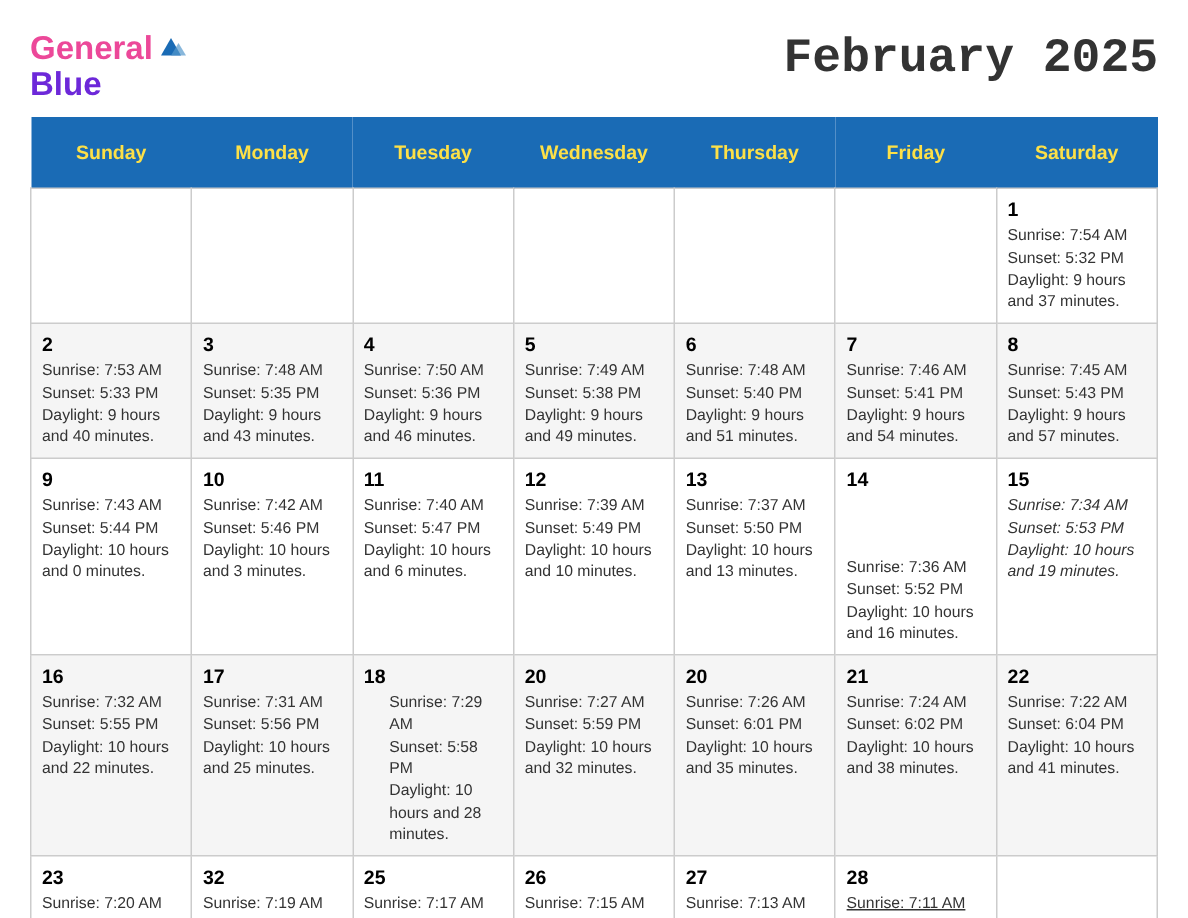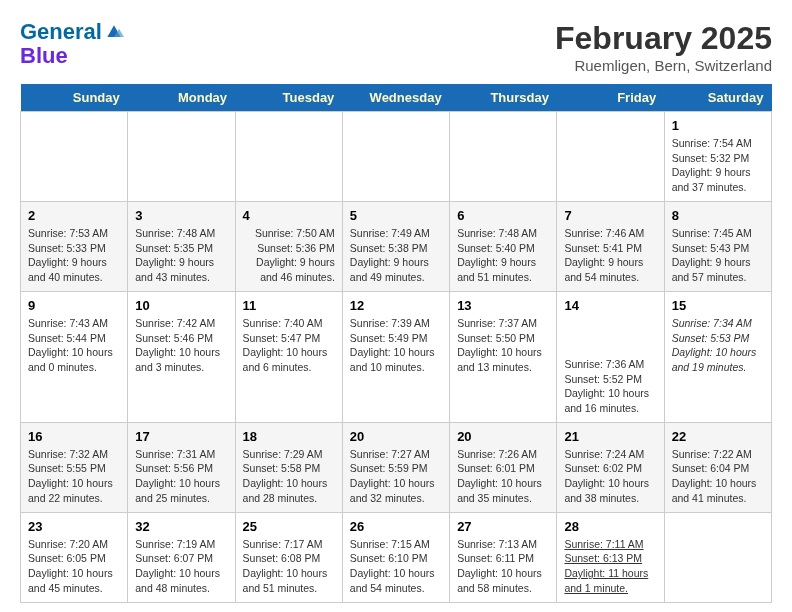--- a/index.html
+++ b/index.html
@@ -20,49 +20,50 @@
       display: flex;
       align-items: center;
     }
     .logo-text {
       font-size: 22px;
       font-weight: bold;
       color: #333;
       line-height: 1.1;
     }
     .logo-text span {
-      color: #0369a1;
+      color: #ec4899;
     }
     .logo-icon {
       width: 20px;
       height: 20px;
       margin-left: 2px;
     }
     .title-block {
       text-align: right;
+      font-family: Liberation Mono, monospace;
     }
     .main-title {
       font-size: 32px;
       font-weight: bold;
       color: #333;
     }
     .subtitle {
       font-size: 15px;
       color: #555;
     }
     table {
       width: 100%;
       border-collapse: collapse;
       font-size: 11px;
     }
     thead tr th {
       background-color: #1a6bb5;
-      color: #fef9c3;
-      padding: 6px 8px;
-      text-align: right;
+      color: #fde047;
+      padding: 16px 8px;
+      text-align: center;
       font-size: 13px;
       font-weight: bold;
     }
     tbody tr td {
       border: 1px solid #ccc;
       vertical-align: top;
       padding: 6px 7px;
       min-height: 80px;
       height: 90px;
       width: 107px;
@@ -99,21 +100,20 @@
         <svg class="logo-icon" viewBox="0 0 24 24" fill="#1a6bb5">
           <polygon points="4,18 12,4 20,18" fill="#1a6bb5"></polygon>
           <polygon points="12,18 18,8 24,18" fill="#5599cc" opacity="0.7"></polygon>
         </svg>
       </div>
       <span class="logo-text" style="color:#6d28d9;">Blue</span>
     </div>
   </div>
   <div class="title-block">
     <div class="main-title">February 2025</div>
-    <div class="subtitle">Ruemligen, Bern, Switzerland</div>
   </div>
 </div>
 
 <table>
   <thead>
     <tr>
     <th>Sunday</th>
         <th>Monday</th>
         <th>Tuesday</th>
         <th>Wednesday</th>
@@ -145,21 +145,21 @@
 Daylight: 9 hours and 40 minutes.</div>
         </td>
         <td>
           <span class="day-num">3</span>
           <div class="day-info" style="white-space: pre-line;">Sunrise: 7:48 AM
 Sunset: 5:35 PM
 Daylight: 9 hours and 43 minutes.</div>
         </td>
         <td>
           <span class="day-num">4</span>
-          <div class="day-info" style="white-space: pre-line; text-align: right;">Sunrise: 7:50 AM
+          <div class="day-info" style="white-space: pre-line;">Sunrise: 7:50 AM
 Sunset: 5:36 PM
 Daylight: 9 hours and 46 minutes.</div>
         </td>
         <td>
           <span class="day-num">5</span>
           <div class="day-info" style="white-space: pre-line;">Sunrise: 7:49 AM
 Sunset: 5:38 PM
 Daylight: 9 hours and 49 minutes.</div>
         </td>
         <td>
@@ -233,21 +233,21 @@
 Daylight: 10 hours and 22 minutes.</div>
         </td>
         <td>
           <span class="day-num">17</span>
           <div class="day-info" style="white-space: pre-line;">Sunrise: 7:31 AM
 Sunset: 5:56 PM
 Daylight: 10 hours and 25 minutes.</div>
         </td>
         <td>
           <span class="day-num">18</span>
-          <div class="day-info" style="white-space: pre-line;">Sunrise: 7:29 AM
+          <div class="day-info" style="white-space: pre-line; margin-left: 17px;">Sunrise: 7:29 AM
 Sunset: 5:58 PM
 Daylight: 10 hours and 28 minutes.</div>
         </td>
         <td>
           <span class="day-num">20</span>
           <div class="day-info" style="white-space: pre-line;">Sunrise: 7:27 AM
 Sunset: 5:59 PM
 Daylight: 10 hours and 32 minutes.</div>
         </td>
         <td>

